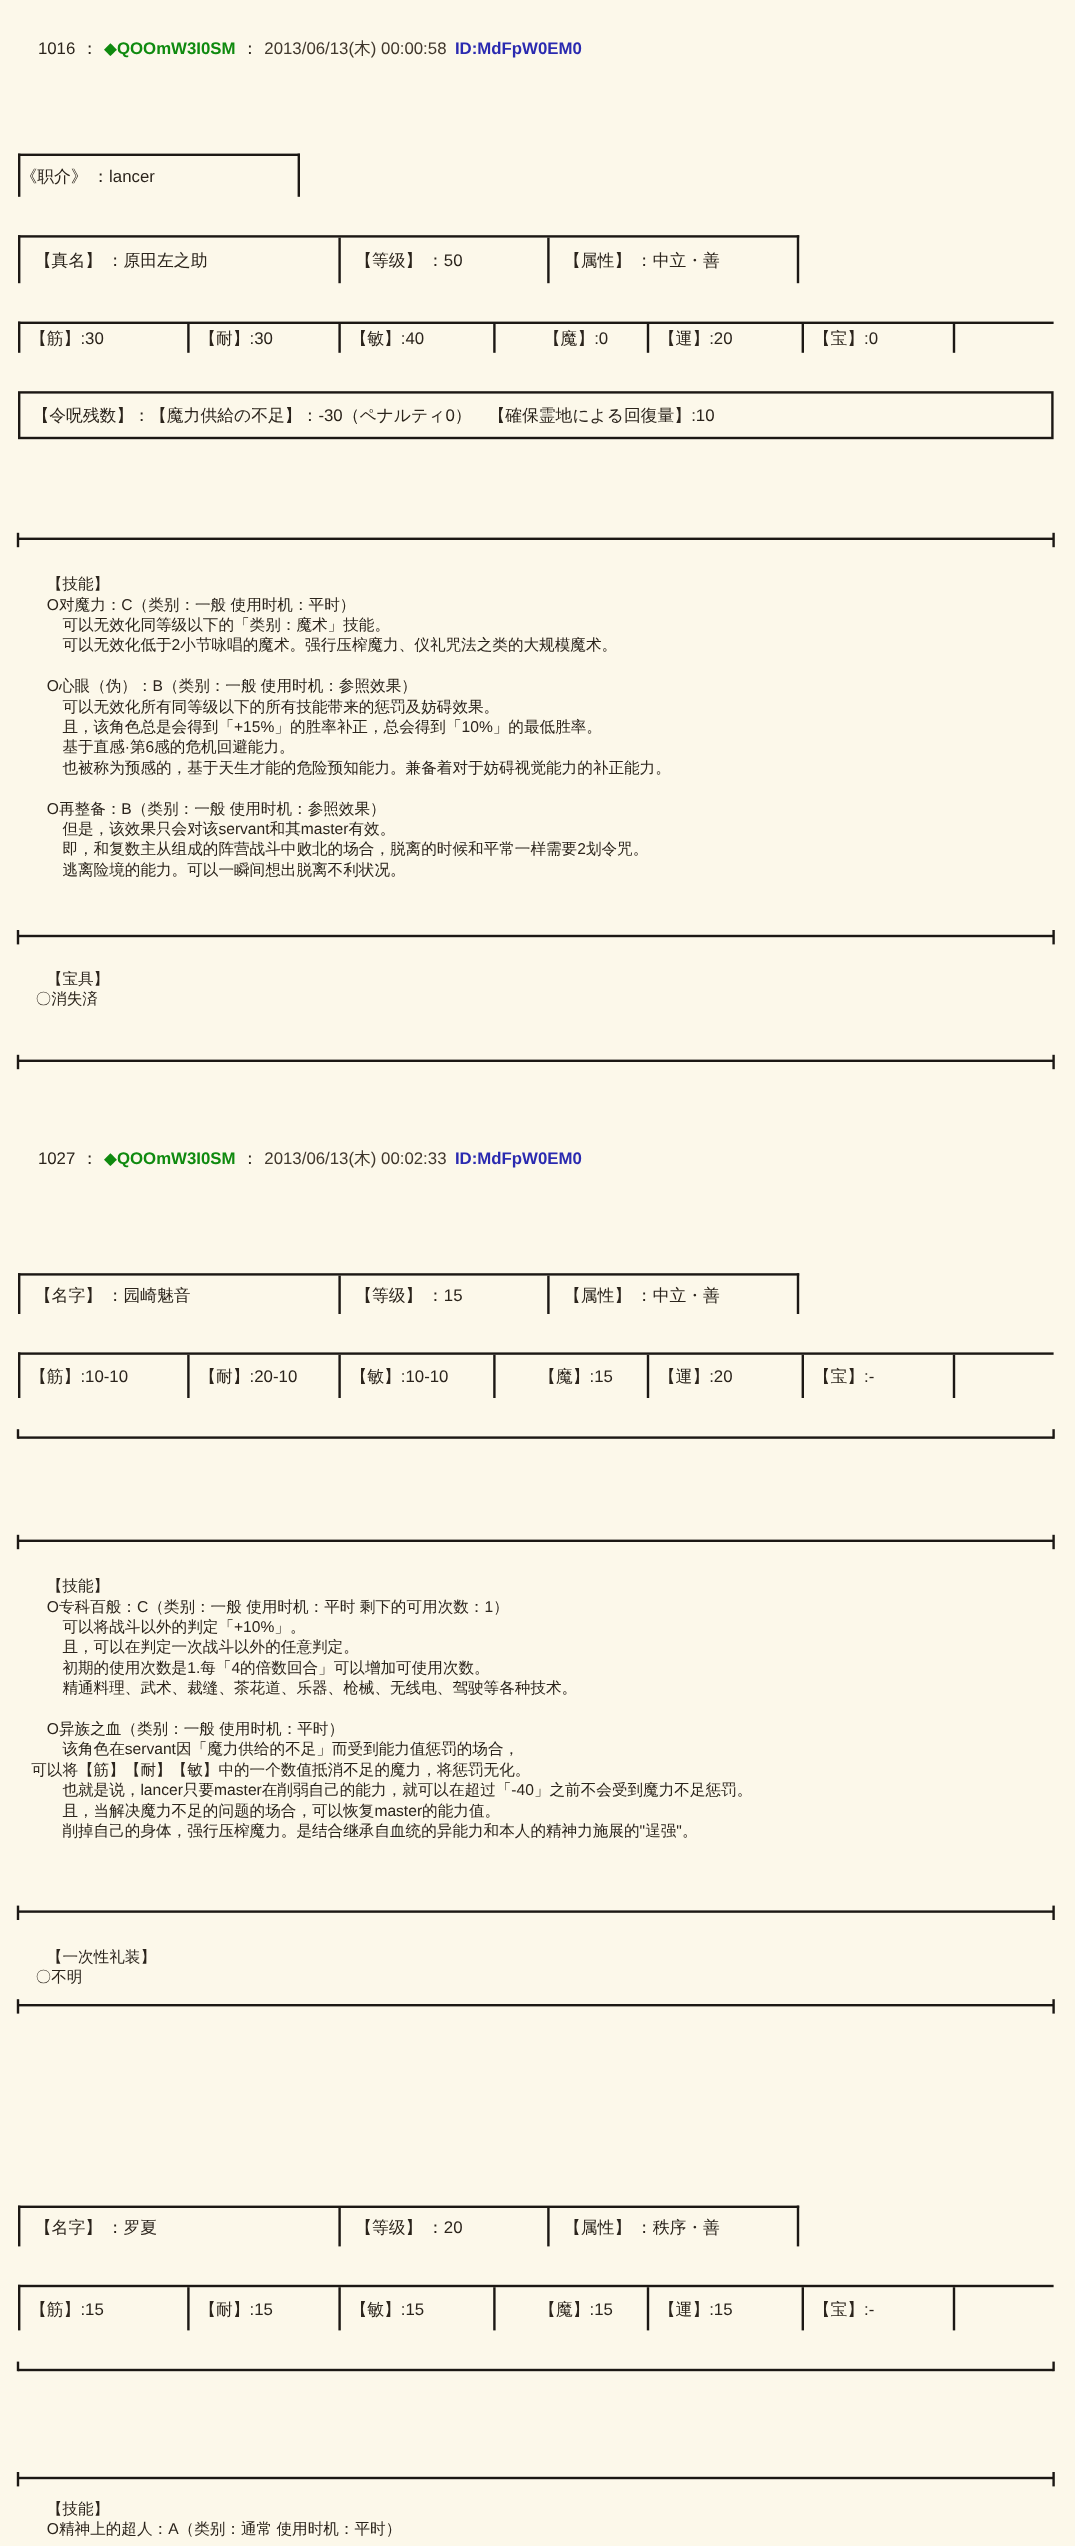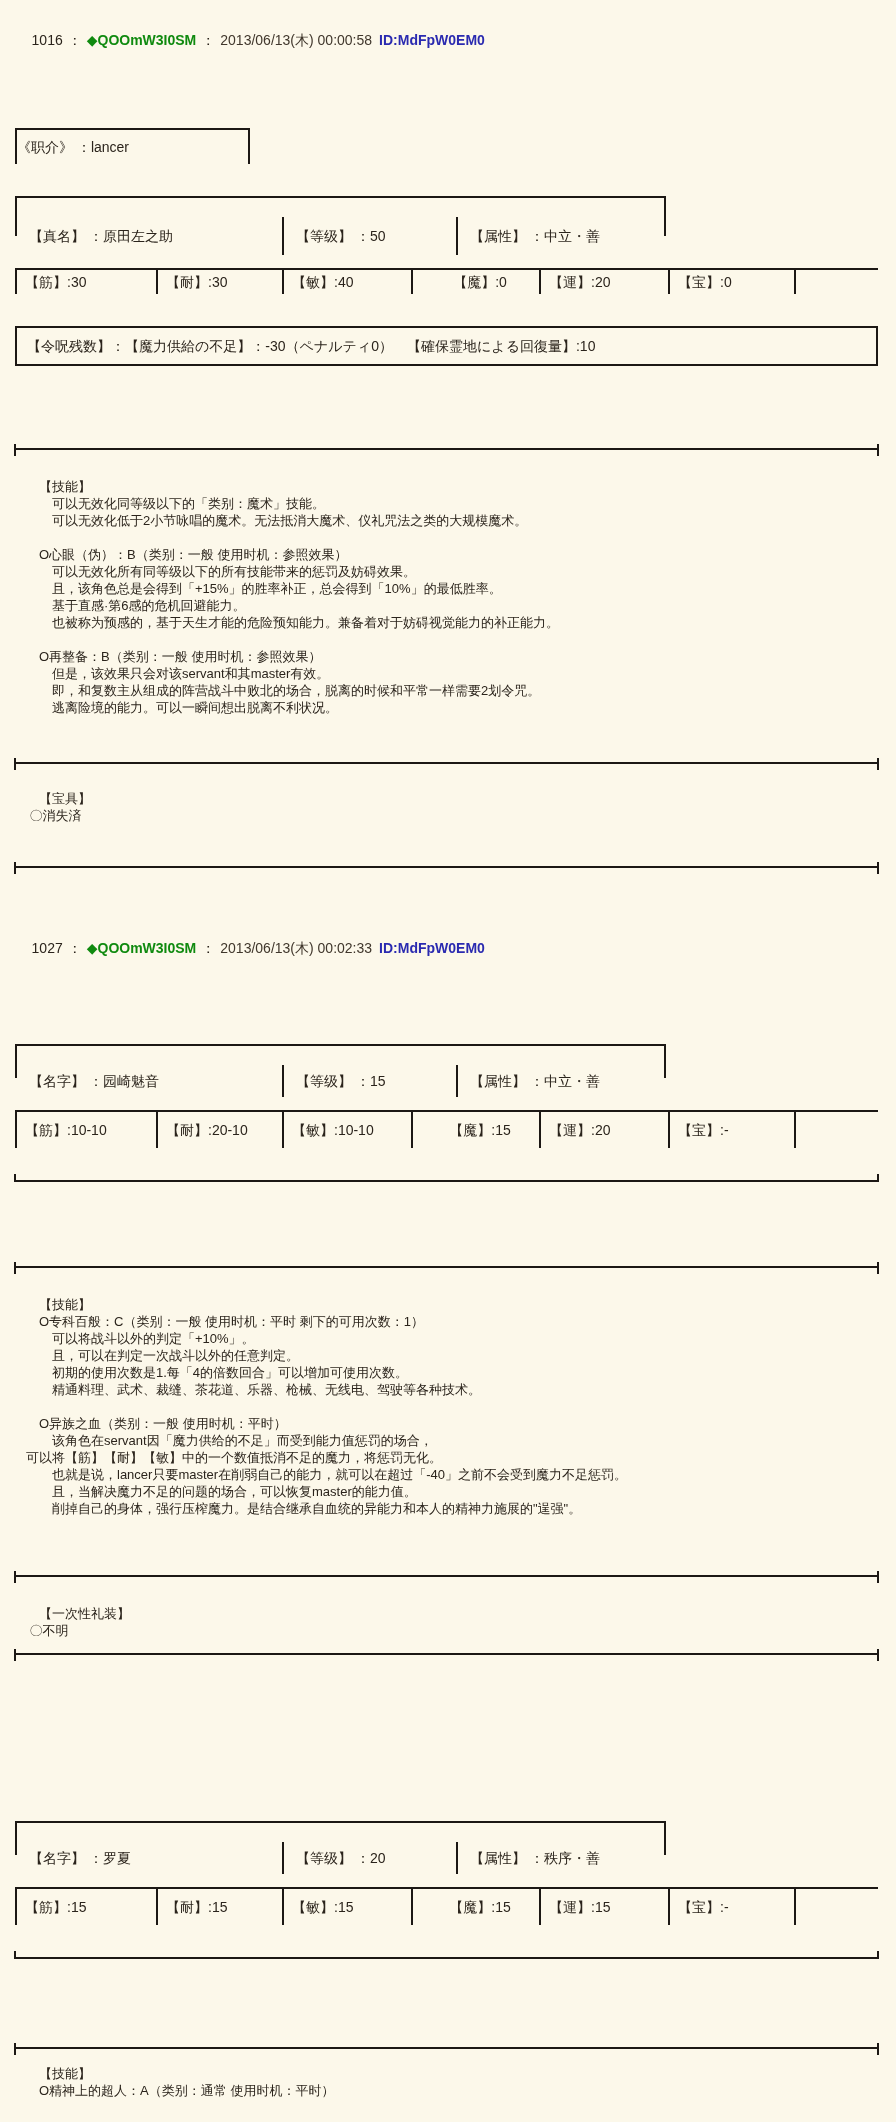--- a/index.html
+++ b/index.html
@@ -19,21 +19,21 @@
   .hsep{color:var(--ink);margin:0 5px;}
   .trip{color:var(--trip);font-weight:bold;}
   .pdate{color:var(--pdate);}
   .pid{color:var(--pid);font-weight:bold;margin-left:7px;}
 
   .aa-table{margin-left:15px;font-size:14px;white-space:pre;}
   .t-row{display:flex;}
   .cell{padding-left:12px;white-space:pre;overflow:hidden;}
   .r-class{width:235px;height:36px;line-height:34px;border:2px solid var(--line);border-bottom:none;}
   .r-head{width:651px;border-top:2px solid var(--line);border-left:2px solid var(--line);border-right:2px solid var(--line);}
-  .r-head .cell{height:100%;margin-top:19px;}
+  .r-head .cell{height:100%;}
   .h40{height:40px;line-height:38px;}
   .h34{height:34px;line-height:32px;}
   .w-name{width:265px;}
   .w-level{width:174px;border-left:2px solid var(--line);}
   .w-attr{flex:1;border-left:2px solid var(--line);}
   .r-stats{width:863px;border-top:2px solid var(--line);border-left:2px solid var(--line);}
   .r-stats .cell{padding-left:8px;height:100%;}
   .h26{height:26px;line-height:24px;}
   .h38{height:38px;line-height:36px;}
   .ws1{width:139px;}
@@ -102,22 +102,23 @@
       <div class="cell ws6 h26">【宝】:0</div>
       <div class="ext"></div>
     </div>
     <div class="r-seals">【令呪残数】：【魔力供給の不足】：-30（ペナルティ0）　【確保霊地による回復量】:10</div>
   </div>
 
   <div class="sep" id="sep-1a"></div>
 
   <div class="txt-block" id="skills-1">
       <div class="aa-line">　【技能】</div>
+      <div class="aa-line">　O对魔力：C（类别：一般 使用时机：平时）</div>
       <div class="aa-line">　　可以无效化同等级以下的「类别：魔术」技能。</div>
-      <div class="aa-line">　　可以无效化低于2小节咏唱的魔术。无法抵消大魔术、仪礼咒法之类的大规模魔术。</div>
+      <div class="aa-line">　　可以无效化低于2小节咏唱的魔术。强行压榨魔力、仪礼咒法之类的大规模魔术。</div>
       <div class="aa-line">&nbsp;</div>
       <div class="aa-line">　O心眼（伪）：B（类别：一般 使用时机：参照效果）</div>
       <div class="aa-line">　　可以无效化所有同等级以下的所有技能带来的惩罚及妨碍效果。</div>
       <div class="aa-line">　　且，该角色总是会得到「+15%」的胜率补正，总会得到「10%」的最低胜率。</div>
       <div class="aa-line">　　基于直感·第6感的危机回避能力。</div>
       <div class="aa-line">　　也被称为预感的，基于天生才能的危险预知能力。兼备着对于妨碍视觉能力的补正能力。</div>
       <div class="aa-line">&nbsp;</div>
       <div class="aa-line">　O再整备：B（类别：一般 使用时机：参照效果）</div>
       <div class="aa-line">　　但是，该效果只会对该servant和其master有效。</div>
       <div class="aa-line">　　即，和复数主从组成的阵营战斗中败北的场合，脱离的时候和平常一样需要2划令咒。</div>

